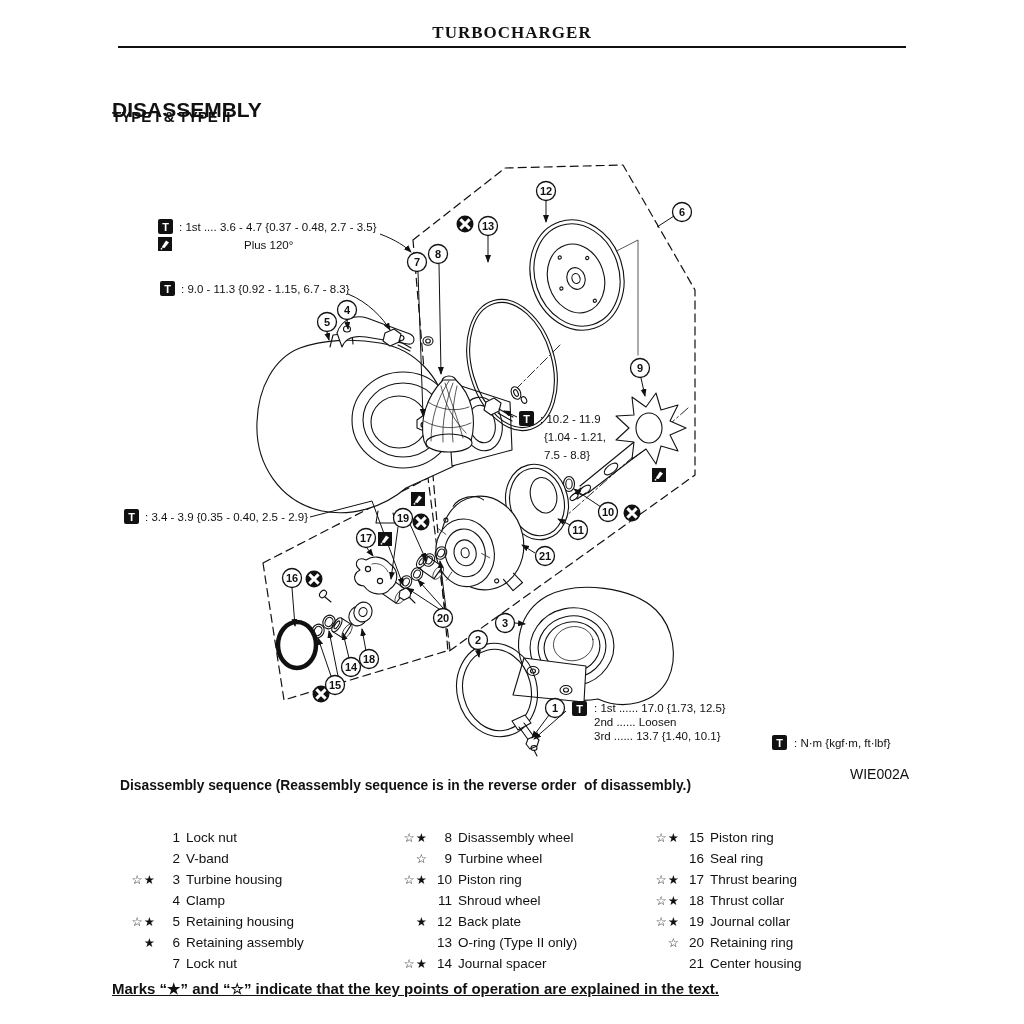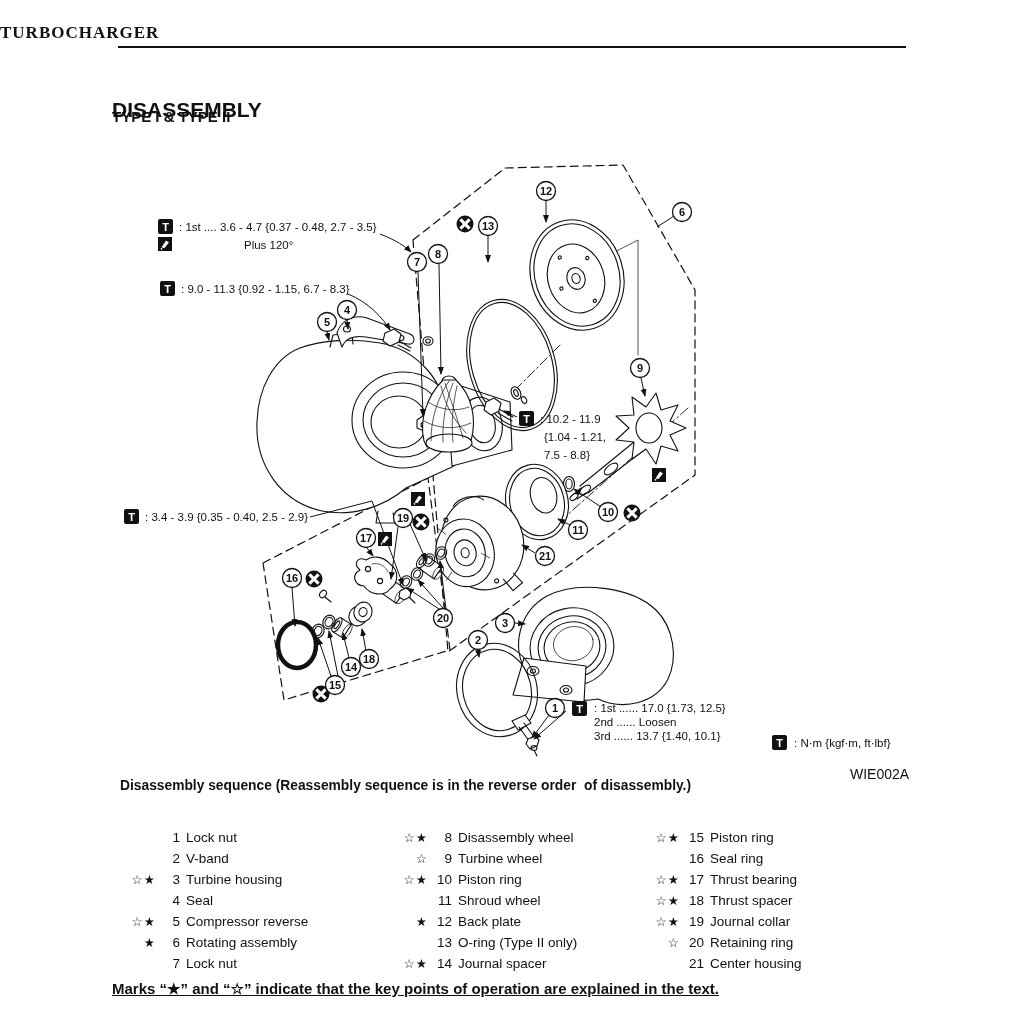--- a/index.html
+++ b/index.html
@@ -1,20 +1,20 @@
 <!DOCTYPE html>
 <html><head>
 <meta charset="utf-8">
 <style>
   html,body{margin:0;padding:0;}
   body{
     width:1024px;height:1024px;background:#fff;color:#111;
     font-family:"Liberation Sans", sans-serif;position:relative;overflow:hidden;
   }
-  .header-title{position:absolute;top:23px;left:0;width:100%;
+  .header-title{position:absolute;top:23px;left:0;width:100%;text-align:center;
     font-family:"Liberation Serif", serif;font-weight:bold;font-size:17px;letter-spacing:1px;}
   .header-rule{position:absolute;top:46px;left:118px;width:788px;height:2px;background:#111;}
   .sec-title{position:absolute;top:58px;left:112px;font-size:21px;font-weight:bold;margin-top:40px;}
   .sub-title{position:absolute;top:108px;left:112px;font-size:15px;font-weight:bold;}
   svg.diagram{position:absolute;top:150px;left:0;}
   .fig-code{position:absolute;top:766px;left:850px;font-size:14px;}
   .seq-note{position:absolute;top:778px;left:112px;font-size:13.8px;font-weight:bold;white-space:pre;margin-left:8px;}
   .parts{position:absolute;top:827px;left:112px;width:812px;height:152px;}
   .pcol{position:absolute;top:0;}
   #pcol0{left:14px;} #pcol1{left:286px;} #pcol2{left:538px;}
@@ -448,31 +448,31 @@
         <span class="plabel">V-band</span>
       </div>
       <div class="prow">
         <span class="pmarks">☆★</span>
         <span class="pnum">3</span>
         <span class="plabel">Turbine housing</span>
       </div>
       <div class="prow">
         <span class="pmarks"></span>
         <span class="pnum">4</span>
-        <span class="plabel">Seal</span>
+        <span class="plabel">Clamp</span>
       </div>
       <div class="prow">
         <span class="pmarks">☆★</span>
         <span class="pnum">5</span>
-        <span class="plabel">Compressor reverse</span>
+        <span class="plabel">Retaining housing</span>
       </div>
       <div class="prow">
         <span class="pmarks">★</span>
         <span class="pnum">6</span>
-        <span class="plabel">Rotating assembly</span>
+        <span class="plabel">Retaining assembly</span>
       </div>
       <div class="prow">
         <span class="pmarks"></span>
         <span class="pnum">7</span>
         <span class="plabel">Lock nut</span>
       </div>
     </div>
   <div class="pcol" id="pcol1">
       <div class="prow">
         <span class="pmarks">☆★</span>
@@ -522,21 +522,21 @@
         <span class="plabel">Seal ring</span>
       </div>
       <div class="prow">
         <span class="pmarks">☆★</span>
         <span class="pnum">17</span>
         <span class="plabel">Thrust bearing</span>
       </div>
       <div class="prow">
         <span class="pmarks">☆★</span>
         <span class="pnum">18</span>
-        <span class="plabel">Thrust spacer</span>
+        <span class="plabel">Thrust collar</span>
       </div>
       <div class="prow">
         <span class="pmarks">☆★</span>
         <span class="pnum">19</span>
         <span class="plabel">Journal collar</span>
       </div>
       <div class="prow">
         <span class="pmarks">☆</span>
         <span class="pnum">20</span>
         <span class="plabel">Retaining ring</span>

